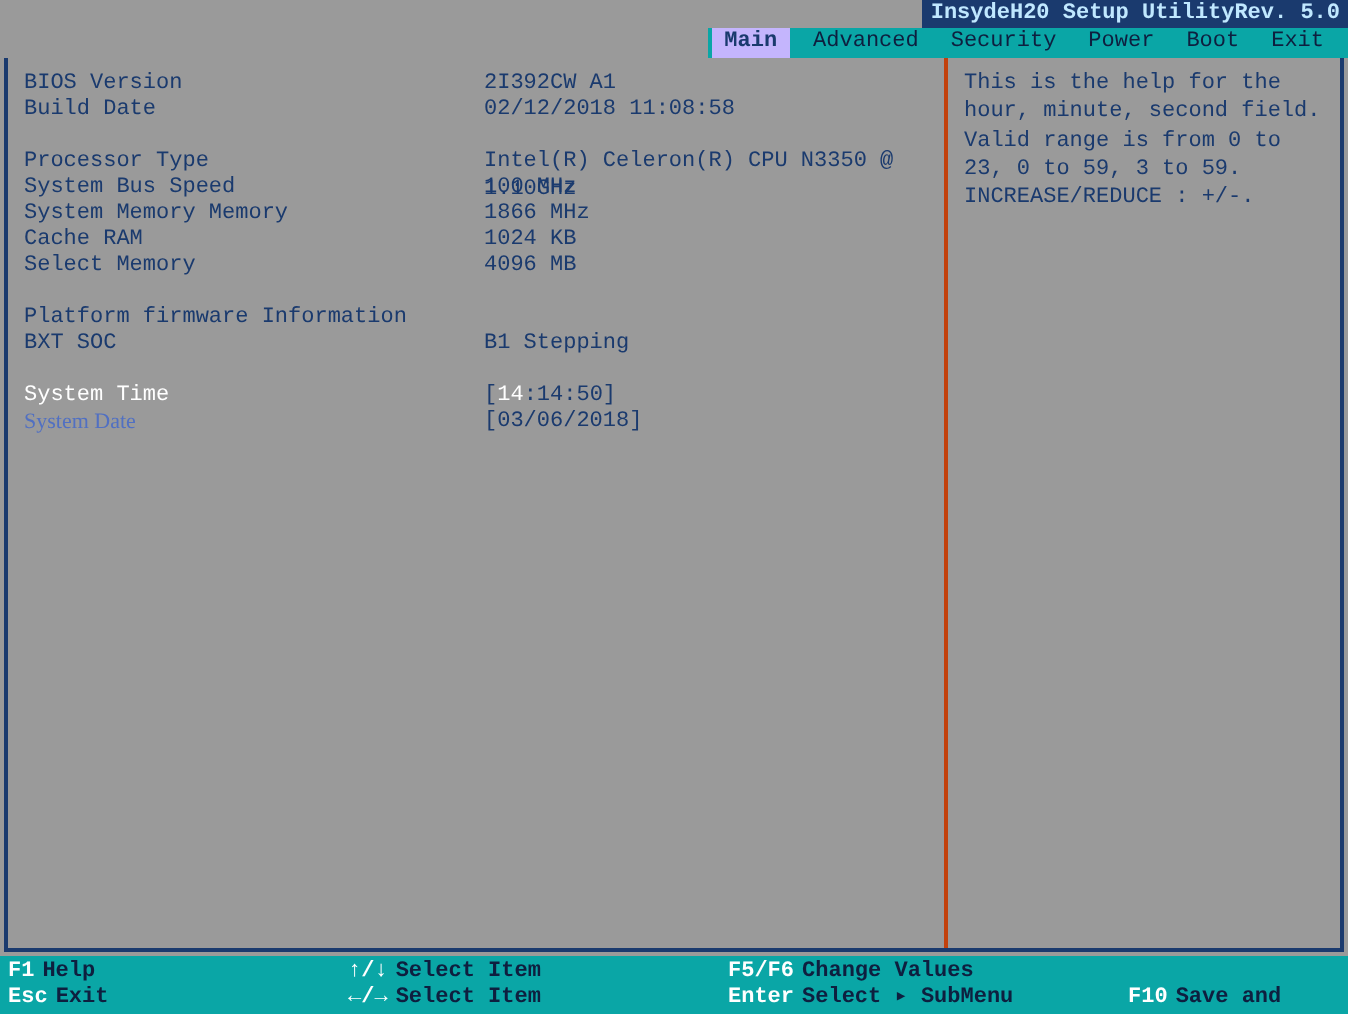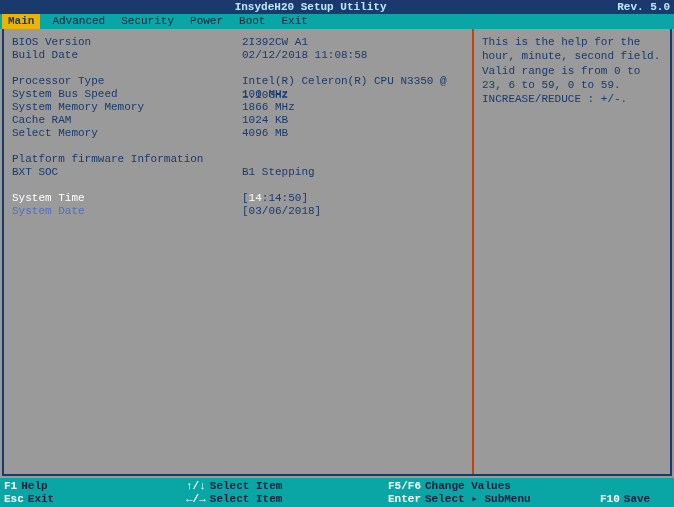--- a/index.html
+++ b/index.html
@@ -10,20 +10,21 @@
     background: #000;
     color: #fff;
     line-height: 1.3;
   }
   .screen {
     width: 674px;
     height: 507px;
     background: #9a9a9a;
     display: flex;
     flex-direction: column;
+    align-items: flex-end;
   }
   .titlebar {
     background: #1a3a6e;
     color: #c0e8ff;
     height: 14px;
     display: flex;
     align-items: center;
     padding: 0 4px;
     font-weight: bold;
   }
@@ -36,21 +37,21 @@
     align-items: center;
     padding-left: 2px;
     color: #0e1f3f;
   }
   .menubar .tab {
     padding: 16px 4px;
     margin-right: 8px;
     cursor: pointer;
   }
   .menubar .tab.active {
-    background: #eab308;
+    background: #c4b5fd;
     color: #1a3a6e;
     font-weight: bold;
     padding: 0 6px;
   }
   .workarea {
     flex: 1;
     display: flex;
     background: #9a9a9a;
     border: 2px solid #1a3a6e;
     border-top: none;
@@ -72,32 +73,31 @@
     display: flex;
     height: 13px;
   }
   .row .label { width: 230px; }
   .row .value { flex: 1; }
   .spacer { height: 13px; }
   .selected .label { color: #fff; }
   .bracket { color: #1a3a6e; }
   .sel-value .bracket { color: #1a3a6e; }
   .sel-value .inner-sel { color: #fff; }
-  .sys-date .label { color: #5170c2; }
+  .sys-date .label { color: #5170c2; font-family: Liberation Serif, serif; }
   .sys-date .value { color: #1a3a6e; }
   .helpbar {
     background: #0aa6a6;
     color: #0e1f3f;
     padding: 1px 4px 2px 4px;
     font-weight: bold;
   }
   .helpbar .hr {
     display: flex;
     height: 13px;
-    gap: 12px;
   }
   .helpbar .col1 { width: 170px; }
   .helpbar .col2 { width: 190px; }
   .helpbar .col3 { width: 200px; }
   .helpbar .col4 { flex: 1; }
   .hk { color: #fff; margin-right: 4px; }
 </style>
 </head>
 <body>
 
@@ -171,21 +171,21 @@
         </span>
       </div>
       <div class="row sys-date">
         <span class="label">System Date</span>
         <span class="value">[03/06/2018]</span>
       </div>
 
     </div>
 
     <div class="rightpane">
-      <div>This is the help for the hour, minute, second field. Valid range is from 0 to 23, 6 to 59, 0 to 59. INCREASE/REDUCE : +/-.</div>
+      <div>This is the help for the hour, minute, second field. Valid range is from 0 to 23, 0 to 59, 3 to 59. INCREASE/REDUCE : +/-.</div>
     </div>
   </div>
 
   <div class="helpbar">
     <div class="hr">
       <span class="col1"><span class="hk">F1</span><span>Help</span></span>
       <span class="col2"><span class="hk">↑/↓</span><span>Select Item</span></span>
       <span class="col3"><span class="hk">F5/F6</span><span>Change Values</span></span>
     </div>
     <div class="hr">

